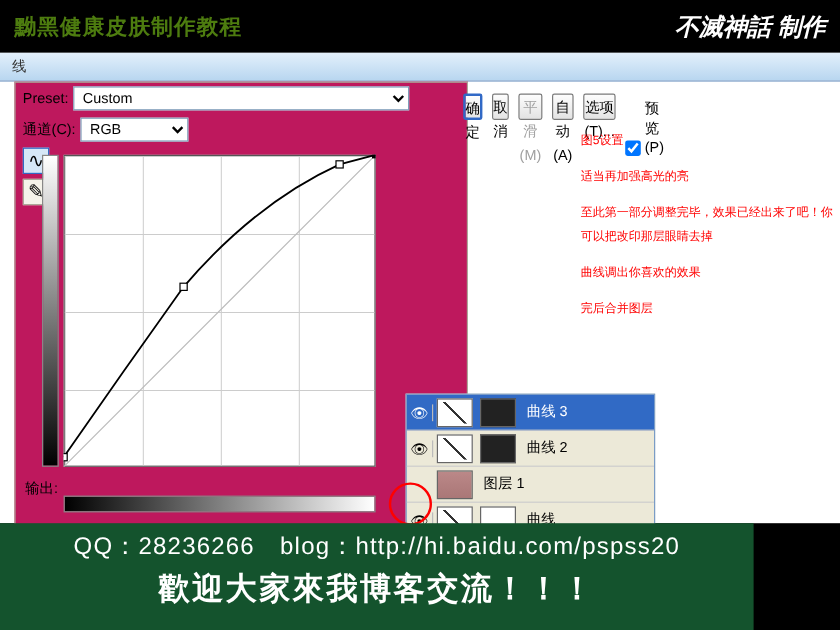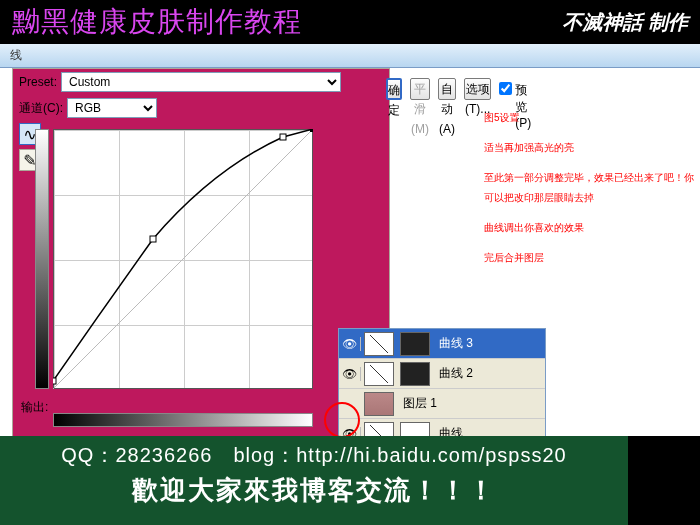--- a/index.html
+++ b/index.html
@@ -1,18 +1,18 @@
 <!DOCTYPE html>
 <html><head>
 <meta charset="utf-8">
 <style>
 *{box-sizing:border-box;margin:0;padding:0;font-family:"SimSun","Microsoft YaHei",sans-serif}
 body{width:700px;height:525px;background:#000;position:relative;overflow:hidden}
 .topbar{height:44px;display:flex;align-items:center;padding:0 12px}
-.title{color:#d946ef;font-size:28px;font-weight:normal;letter-spacing:1px}
+.title{color:#4d7c0f;font-size:18px;font-weight:bold;letter-spacing:1px}
 .brand{margin-left:auto;color:#fff;font-size:20px;font-style:italic;font-weight:bold}
 .workarea{position:absolute;top:44px;left:0;width:700px;height:392px;background:#fff}
 .tabstrip{height:24px;background:linear-gradient(#e3f0fb,#b8d6f0);border-bottom:1px solid #7a9cc6;display:flex;align-items:center;padding:0 10px;font-size:12px;color:#333}
 .panel{position:absolute;left:12px;top:24px;width:378px;height:416px;background:#be185d;border:1px solid #aca899}
 .row{display:flex;align-items:center;height:26px;padding:4px 6px;font-size:12px}
 .lbl{margin-right:4px}
 select,input[type=text]{font-size:12px;border:1px solid #7f9db9;background:#fff;padding:1px 3px}
 .preset-sel{width:280px;height:20px}
 .chn-sel{width:90px;height:20px}
 .tools{display:flex;flex-direction:column;gap:4px;padding:2px 6px}
@@ -22,21 +22,21 @@
 .vgrad{position:absolute;left:-18px;top:0;width:14px;height:260px;background:linear-gradient(#fff,#000);border:1px solid #888}
 .hgrad{position:absolute;left:0;bottom:-18px;width:260px;height:14px;background:linear-gradient(90deg,#000,#fff);border:1px solid #888}
 .grid{position:absolute;left:0;top:0;width:260px;height:260px;background:#fff;border:1px solid #555}
 .grid::before{content:"";position:absolute;inset:0;background-image:linear-gradient(#ccc 1px,transparent 1px),linear-gradient(90deg,#ccc 1px,transparent 1px);background-size:65px 65px}
 .curve{position:absolute;left:0;top:0;width:260px;height:260px;pointer-events:none}
 .outlbl{position:absolute;left:8px;top:330px;font-size:12px}
 .btns{position:absolute;left:386px;top:26px;width:88px;display:flex;gap:8px;padding:8px 0}
 .btn{height:22px;border:1px solid #7a7a7a;background:linear-gradient(#fdfdfd,#e3e3e3);font-size:12px;text-align:center;line-height:20px;border-radius:2px}
 .btn.primary{border:2px solid #3169c6}
 .btn.dis{color:#a0a0a0}
-.chk{display:flex;align-items:flex-start;font-size:12px;margin-top:4px}
+.chk{display:flex;align-items:flex-end;font-size:12px;margin-top:4px}
 .chk input{margin-right:3px}
 .redtext{position:absolute;left:484px;top:64px;width:212px;color:red;font-size:10px;line-height:20px}
 .redtext p{margin-bottom:10px}
 .layers{position:absolute;left:338px;top:284px;width:208px;background:#ece9d8;border:1px solid #7a9cc6}
 .lrow{display:flex;align-items:center;height:30px;border-bottom:1px solid #ccc;font-size:12px}
 .lrow.sel{background:#316ac5;color:#fff}
 .eye{width:22px;text-align:center;border-right:1px solid #bbb}
 .thumb{width:30px;height:24px;margin:0 3px;border:1px solid #666;background:#222;display:inline-block}
 .thumb.curve-th{background:#fff;position:relative}
 .thumb.curve-th::after{content:"";position:absolute;inset:2px;background:linear-gradient(45deg,transparent 48%,#333 48%,#333 52%,transparent 52%)}
@@ -83,20 +83,21 @@
         <rect x="227" y="5" width="6" height="6" fill="#fff" stroke="#000"></rect>
         <rect x="257" y="-3" width="6" height="6" fill="#000"></rect>
       </svg>
       <div class="hgrad"></div>
     </div>
     <div class="outlbl">输出:</div>
   </div>
 
   <div class="btns">
     <div class="btn primary">确定</div>
+    <div class="btn">取消</div>
     <div class="btn dis">平滑(M)</div>
     <div class="btn">自动(A)</div>
     <div class="btn">选项(T)...</div>
     <label class="chk">
         <input type="checkbox" checked="" style="">
         <span>预览(P)</span>
       </label>
   </div>
 
   <div class="redtext">

